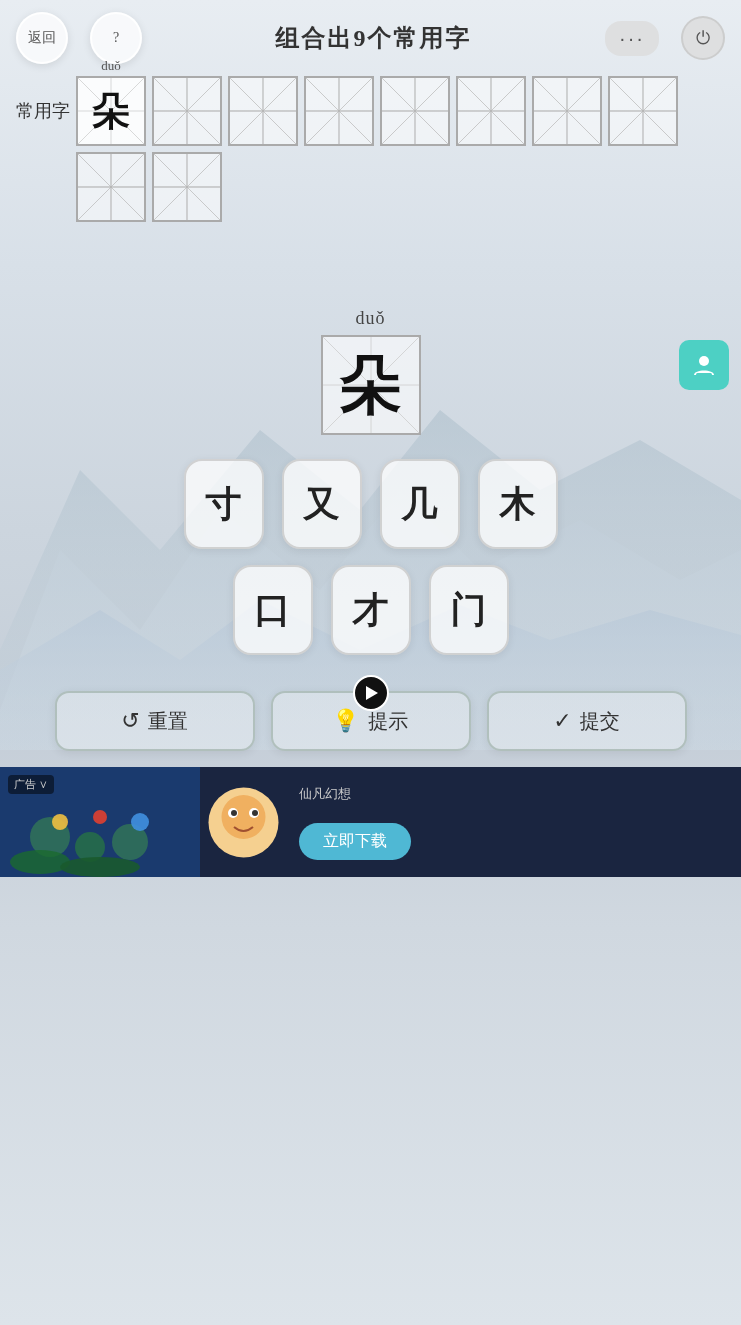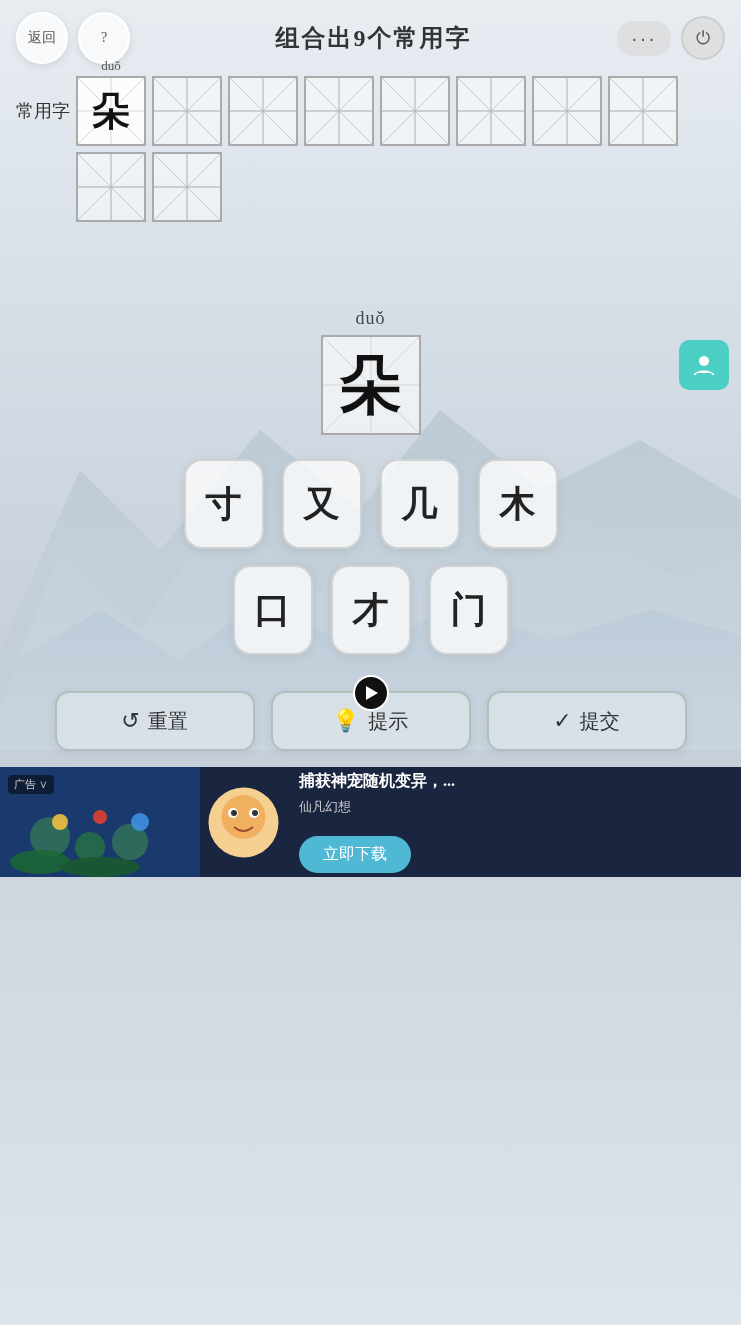--- a/index.html
+++ b/index.html
@@ -26,21 +26,21 @@
       z-index: 0;
     }
 
     
     .top-bar {
       position: relative;
       z-index: 10;
       display: flex;
       align-items: center;
       padding: 12px 16px;
-      gap: 10px;
+      gap: 22px;
     }
 
     .btn-circle {
       width: 52px;
       height: 52px;
       border-radius: 50%;
       background: rgba(255,255,255,0.7);
       border: 2px solid rgba(255,255,255,0.9);
       display: flex;
       align-items: center;
@@ -616,17 +616,16 @@
       <circle cx="37.5" cy="32" r="22" fill="#f0b060"></circle>
       <circle cx="27" cy="28" r="5" fill="white"></circle>
       <circle cx="48" cy="28" r="5" fill="white"></circle>
       <circle cx="28" cy="28" r="3" fill="#333"></circle>
       <circle cx="49" cy="28" r="3" fill="#333"></circle>
       <path d="M28 42 Q37.5 50 47 42" stroke="#a05030" stroke-width="2" fill="none"></path>
     </svg>
   </div>
 
   <div class="ad-right">
-    <div class="ad-title">捕获神宠随机变异，...</div>
     <div class="ad-subtitle">仙凡幻想</div>
     <button class="ad-download-btn">立即下载</button>
   </div>
 </div>
 
 </body></html>

